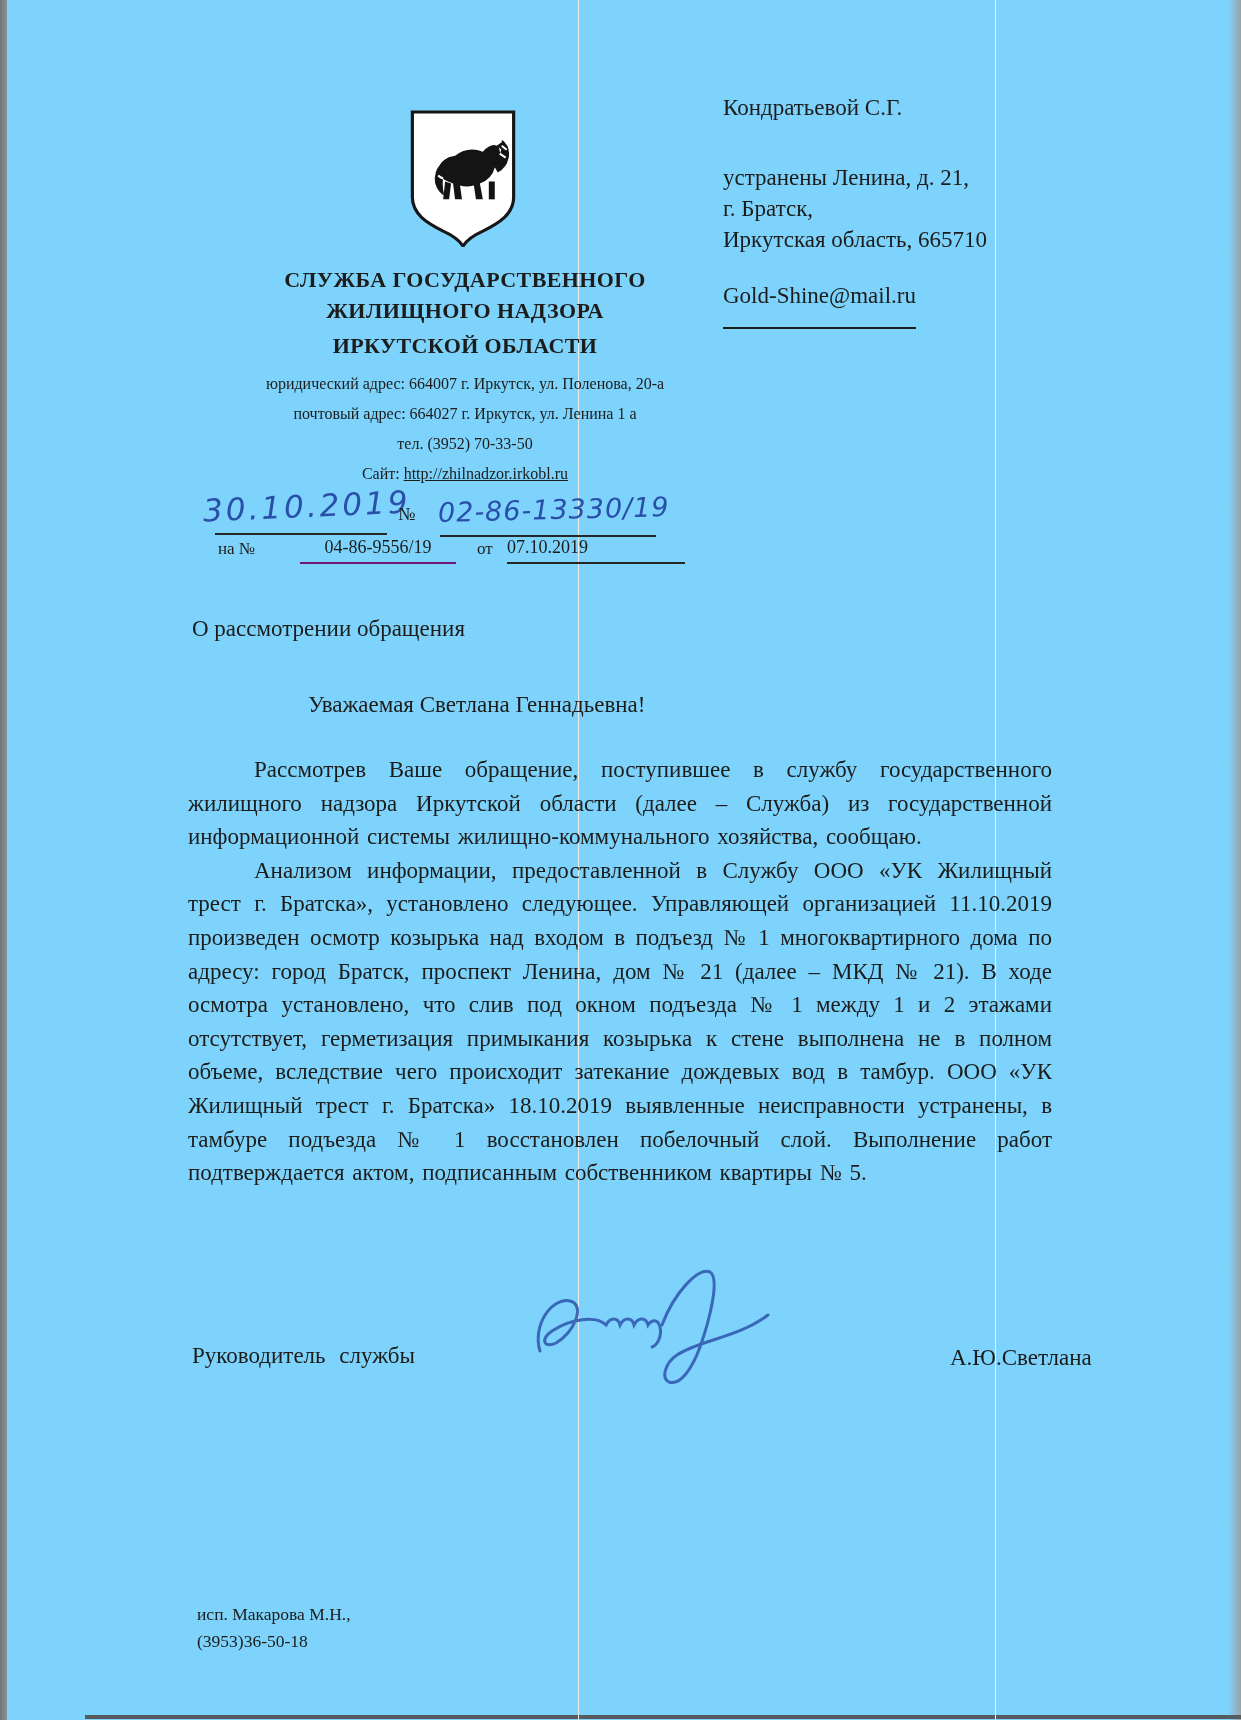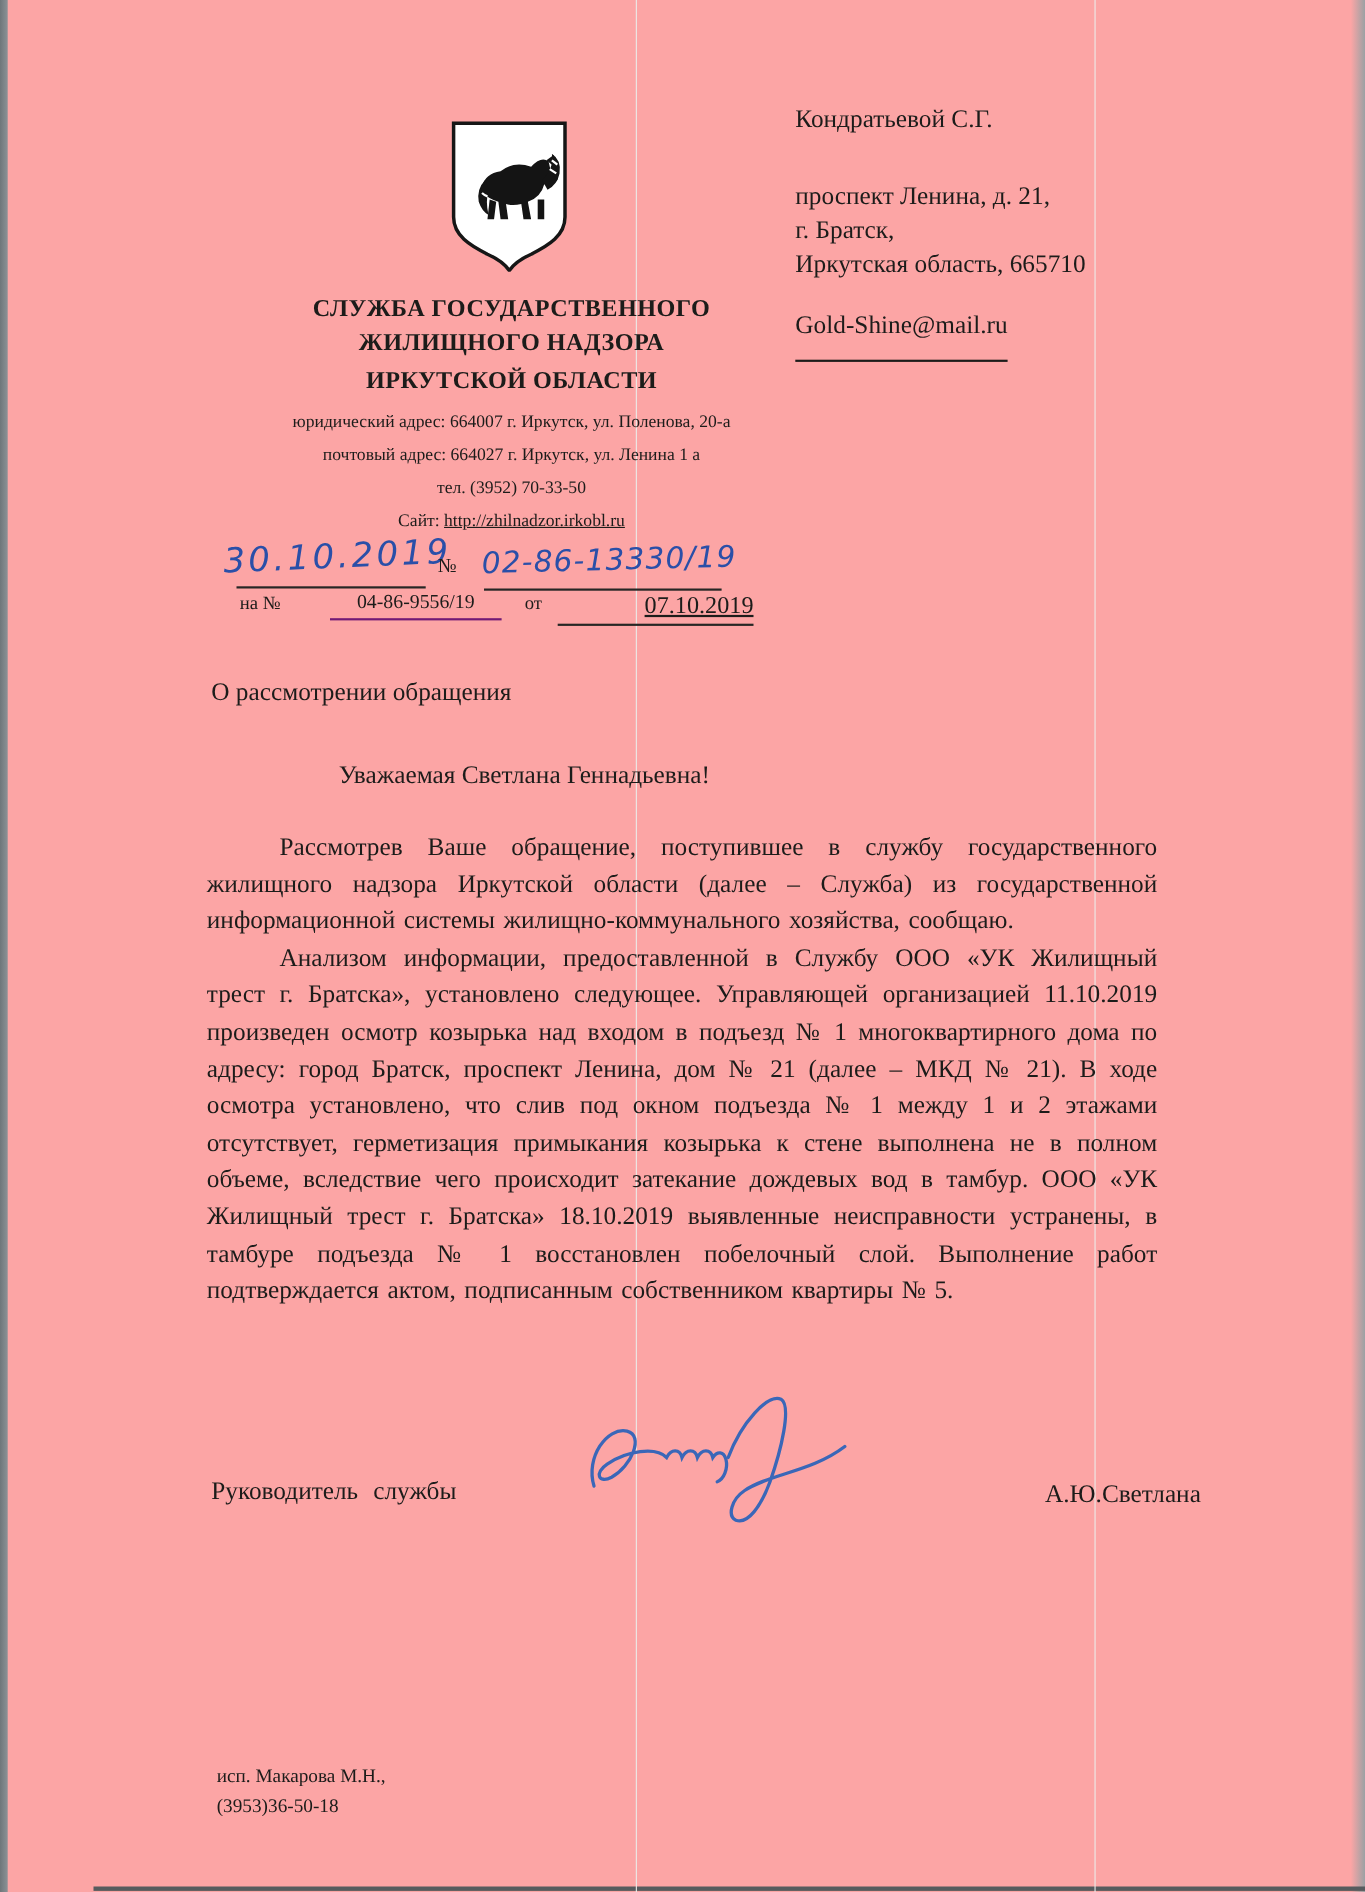--- a/index.html
+++ b/index.html
@@ -1,18 +1,18 @@
 <!DOCTYPE html>
 <html><head>
 <meta charset="utf-8">
 <style>
   html,body { margin:0; padding:0; background:#e8e8e6; }
   .page {
     position:relative; width:1241px; height:1720px; margin:0 auto;
-    background:#fca5a5; overflow:hidden;
+    background:#7dd3fc; overflow:hidden;
     font-family:"Liberation Serif", serif; color:#1c1c1a;
   }
   .abs { position:absolute; }
 
   
   .edge-left   { left:0; top:0; width:7px; height:100%;
                  background:linear-gradient(to right,#6e767a,#8b9296); }
   .edge-right  { right:0; top:0; width:13px; height:100%;
                  background:linear-gradient(to right, rgba(160,166,169,0), #9aa1a4); }
   .edge-bottom { left:85px; right:0; bottom:1px; height:4px; background:#565b5e; }
@@ -37,22 +37,22 @@
   .hand-date   { left:203px; top:488px; font-size:31px; letter-spacing:3px; transform:rotate(-2.5deg); }
   .hand-number { left:438px; top:494px; font-size:27px; letter-spacing:1px; transform:rotate(-1.5deg); }
   .rule        { border-bottom:2px solid #262624; height:0; }
   .rule-date   { left:215px; top:533px; width:172px; }
   .rule-number { left:440px; top:535px; width:216px; }
   .no-sign     { left:398px; top:504px; font-size:18px; }
   .reply-label { left:218px; top:539px; font-size:17px; }
   .of-label    { left:477px; top:539px; font-size:17px; }
   .reply-no    { left:300px; top:537px; width:156px; text-align:center; font-size:18px;
                  border-bottom:2px solid #701a75; padding-bottom:4px; }
-  .reply-date  { left:507px; top:537px; width:178px; text-align:right; font-size:22px;
-                 border-bottom:2px solid #262624; padding-bottom:4px;text-decoration:underline; }
+  .reply-date  { left:507px; top:537px; width:178px; text-align:left; font-size:18px;
+                 border-bottom:2px solid #262624; padding-bottom:4px; }
 
   .subject    { left:192px; top:616px; font-size:23px; }
   .salutation { left:308px; top:692px; width:750px; text-align:left; font-size:23px; }
 
   .body-text  { left:188px; top:753px; width:864px; font-size:23px; line-height:33.6px;
                 text-align:justify; word-spacing:2px; }
   .body-text p { margin:0; text-indent:66px; }
 
   .sig-title { left:192px; top:1343px; font-size:23px; word-spacing:8px; }
   .sig-name  { left:950px; top:1345px; font-size:23px; }
@@ -85,21 +85,21 @@
       <g stroke="#ffffff" stroke-width="2" fill="none">
         <path d="M97 38 L102 42"></path>
         <path d="M95 46 L101 50"></path>
         <path d="M33 68 Q35 70 38 71"></path>
       </g>
     </svg>
   </div>
 
   <div class="abs recipient">
     <div class="recipient-name">Кондратьевой С.Г.</div>
-    <div>проспект Ленина, д. 21,</div>
+    <div>устранены Ленина, д. 21,</div>
     <div>г. Братск,</div>
     <div>Иркутская область, 665710</div>
     <div>
       <span class="recipient-email">Gold-Shine@mail.ru</span>
     </div>
   </div>
 
   <div class="abs org-block">
     <div class="org-name">СЛУЖБА ГОСУДАРСТВЕННОГО</div>
     <div class="org-name">ЖИЛИЩНОГО НАДЗОРА</div>

